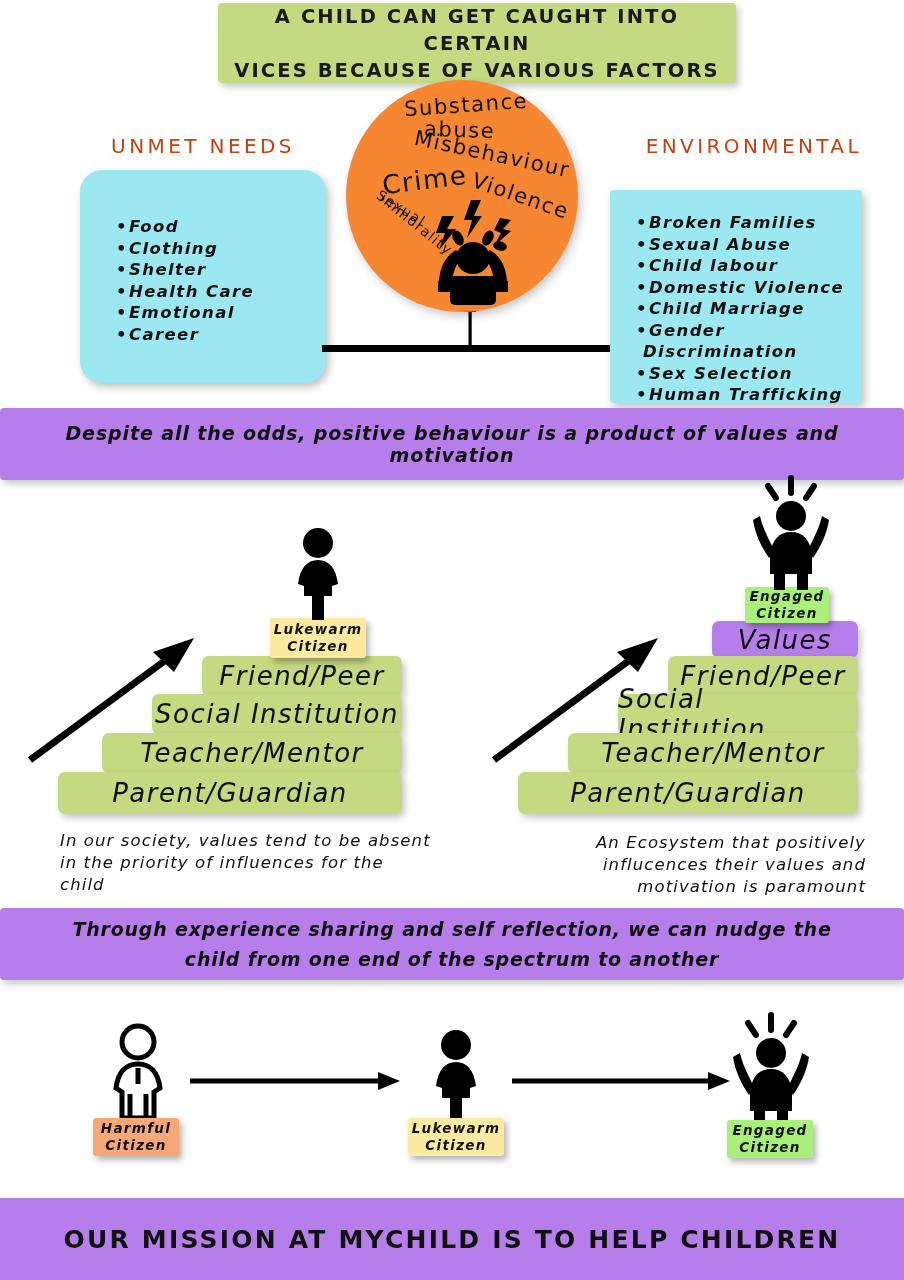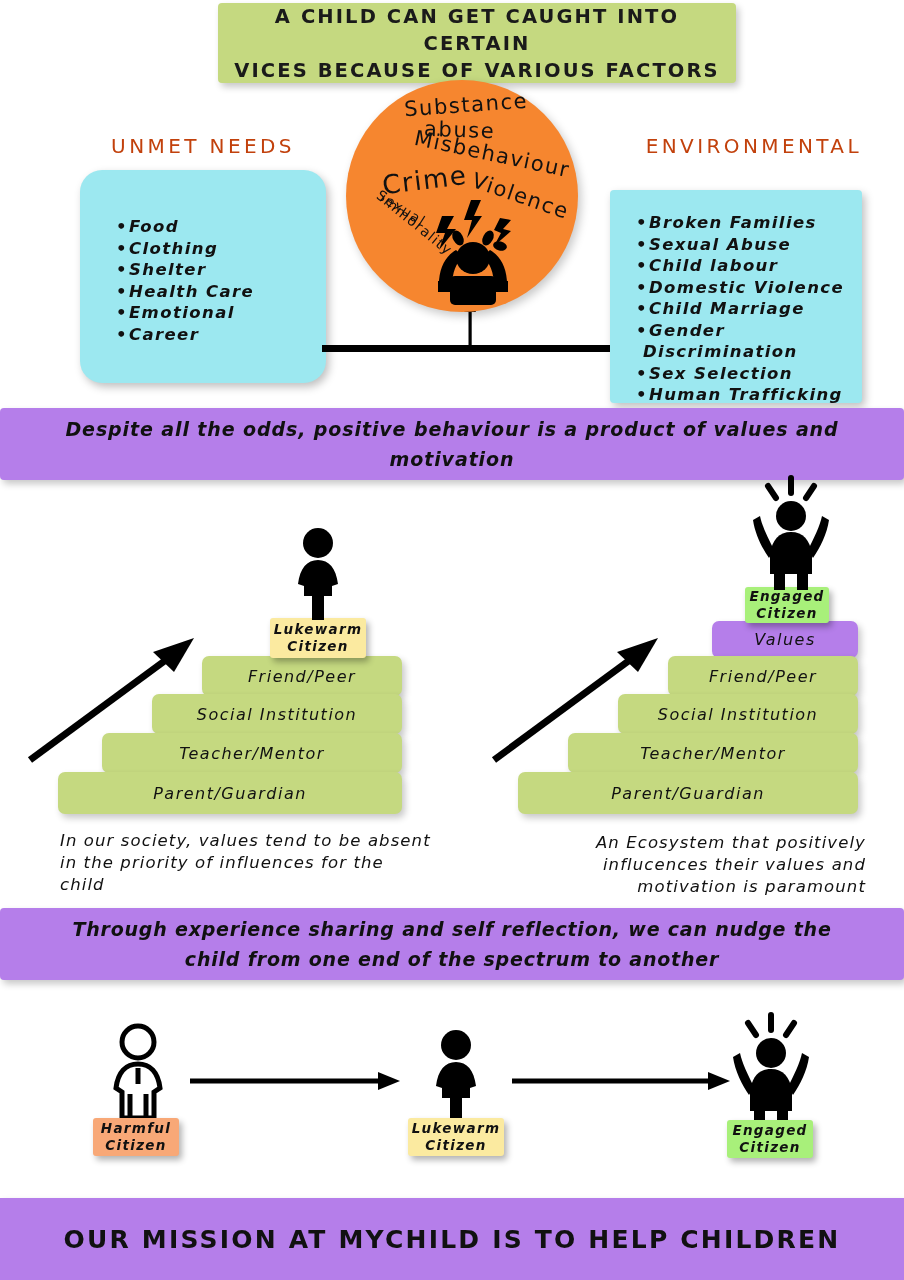--- a/index.html
+++ b/index.html
@@ -11,21 +11,21 @@
   .banner{position:absolute;display:flex;align-items:center;justify-content:center;
           text-align:center;border-radius:4px;box-shadow:3px 4px 7px rgba(0,0,0,.22);}
   .banner-green{background:#c5d980;}
   .banner-purple{background:#b57eea;}
 
   #title-banner{left:218px;top:3px;width:518px;height:80px;}
   #title-banner .t{font-size:19.5px;font-weight:700;letter-spacing:2.1px;line-height:27px;color:#1a1a1a;}
 
   #banner-values{left:0px;top:408px;width:904px;height:72px;}
   #banner-values .t{font-size:19px;font-style:italic;font-weight:700;letter-spacing:.9px;
-                    line-height:30px;color:#111;width:800px;}
+                    line-height:22px;color:#111;width:800px;}
 
   #banner-nudge{left:0px;top:908px;width:904px;height:72px;}
   #banner-nudge .t{font-size:19px;font-style:italic;font-weight:700;letter-spacing:.8px;
                    line-height:30px;color:#111;width:810px;}
 
   #banner-mission{left:0px;top:1198px;width:904px;height:82px;border-radius:0;}
   #banner-mission .t{font-size:25px;font-weight:700;letter-spacing:2.2px;line-height:33px;color:#111;}
 
   
   .col-head{position:absolute;font-size:20px;font-weight:400;letter-spacing:3.4px;color:#c2410c;}
@@ -60,21 +60,21 @@
   #vice-crime{left:382px;top:165px;font-size:26px;letter-spacing:1.6px;transform:rotate(-7deg);}
   #vice-violence{left:470px;top:184px;font-size:21px;letter-spacing:1.5px;transform:rotate(19deg);}
   #vice-sexual{left:374px;top:200px;font-size:14px;letter-spacing:1.3px;transform:rotate(32deg);}
   #vice-immorality{left:372px;top:216px;font-size:14px;letter-spacing:1.3px;transform:rotate(39deg);}
 
   
   .stairs{position:absolute;}
   .step{position:absolute;background:#c5d980;border-radius:7px;
         box-shadow:3px 4px 7px rgba(0,0,0,.22);display:flex;align-items:center;justify-content:center;}
   .step.values{background:#b57eea;}
-  .step .lbl{font-size:16px;font-style:italic;font-weight:400;letter-spacing:1.5px;color:#111;}
+  .step .lbl{font-size:26px;font-style:italic;font-weight:400;letter-spacing:1.5px;color:#111;}
 
   .tag{position:absolute;border-radius:3px;display:flex;flex-direction:column;
        align-items:center;justify-content:center;text-align:center;
        box-shadow:3px 4px 6px rgba(0,0,0,.3);}
   .tag span{font-size:13.5px;font-style:italic;font-weight:700;letter-spacing:1.3px;
             line-height:17px;color:#111;white-space:nowrap;}
   .tag-yellow{background:#fbeaa0;}
   .tag-green{background:#a8f07a;}
   .tag-orange{background:#f8a877;}
 

